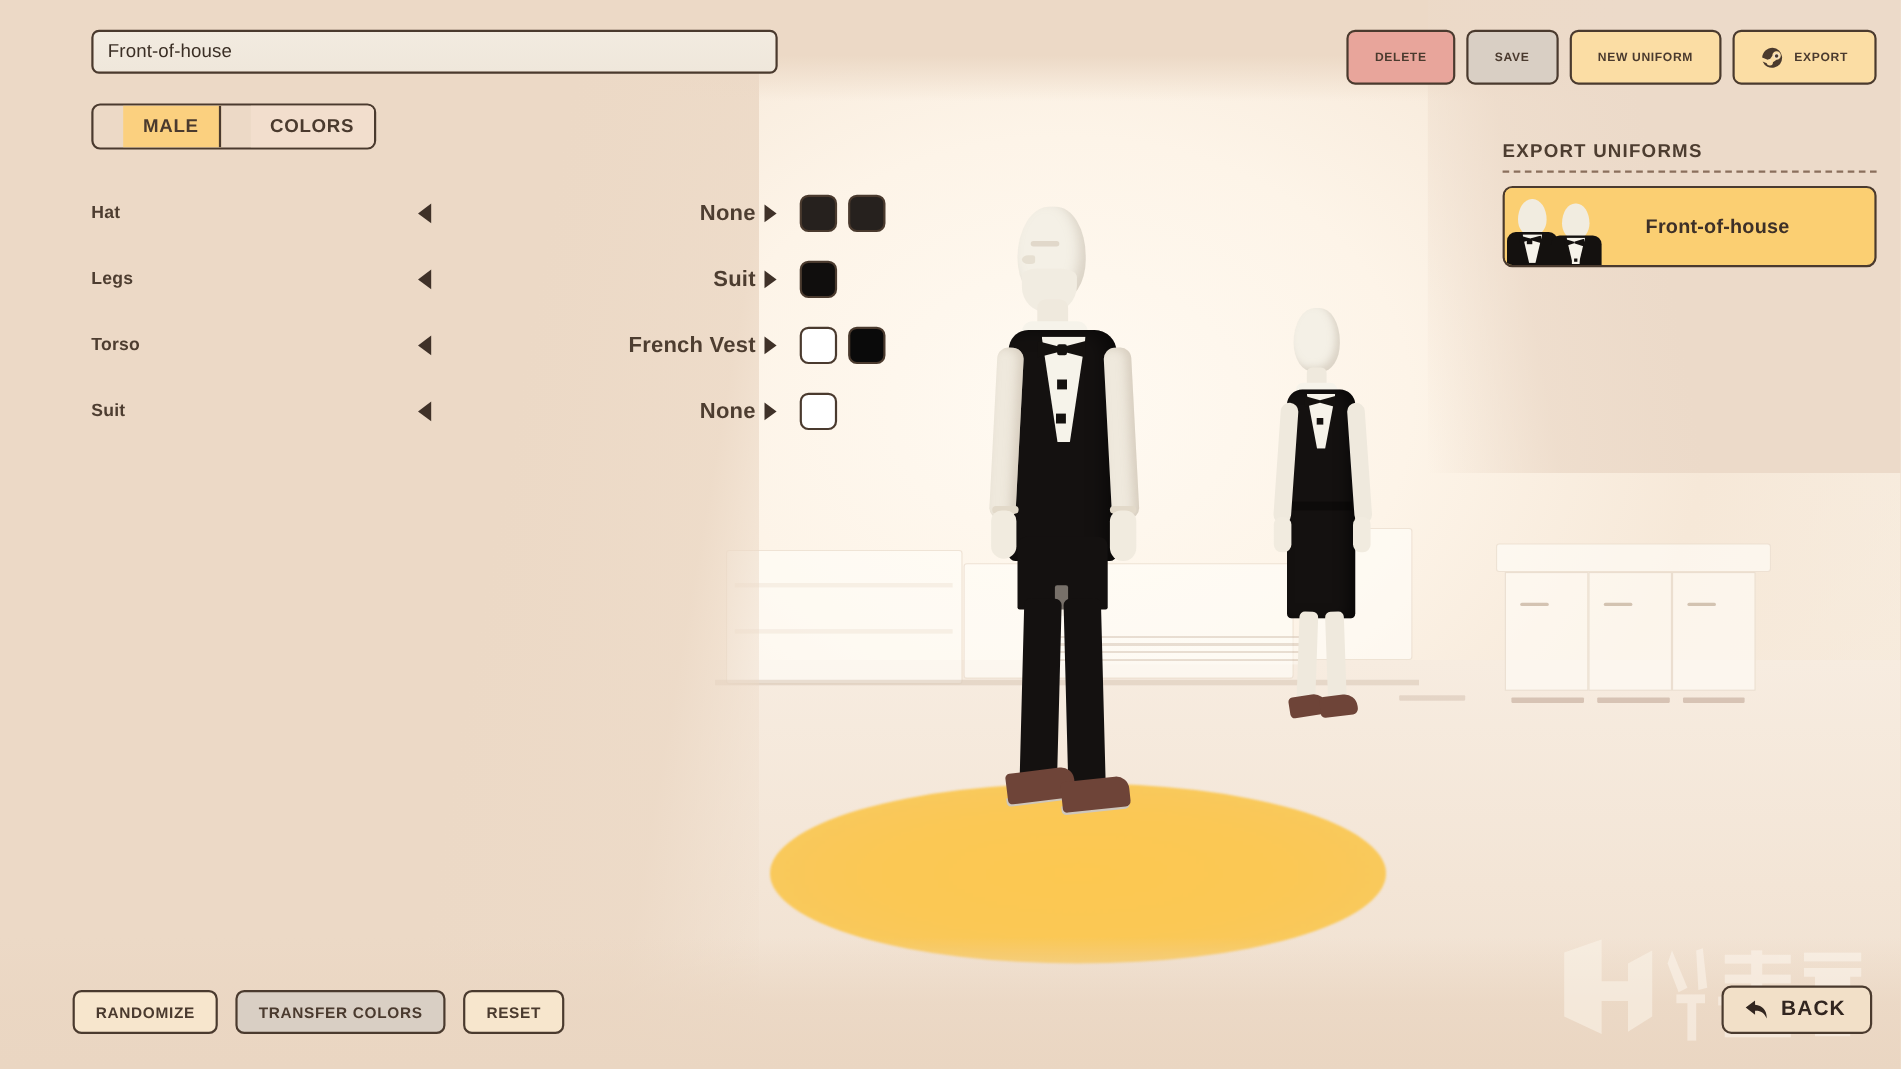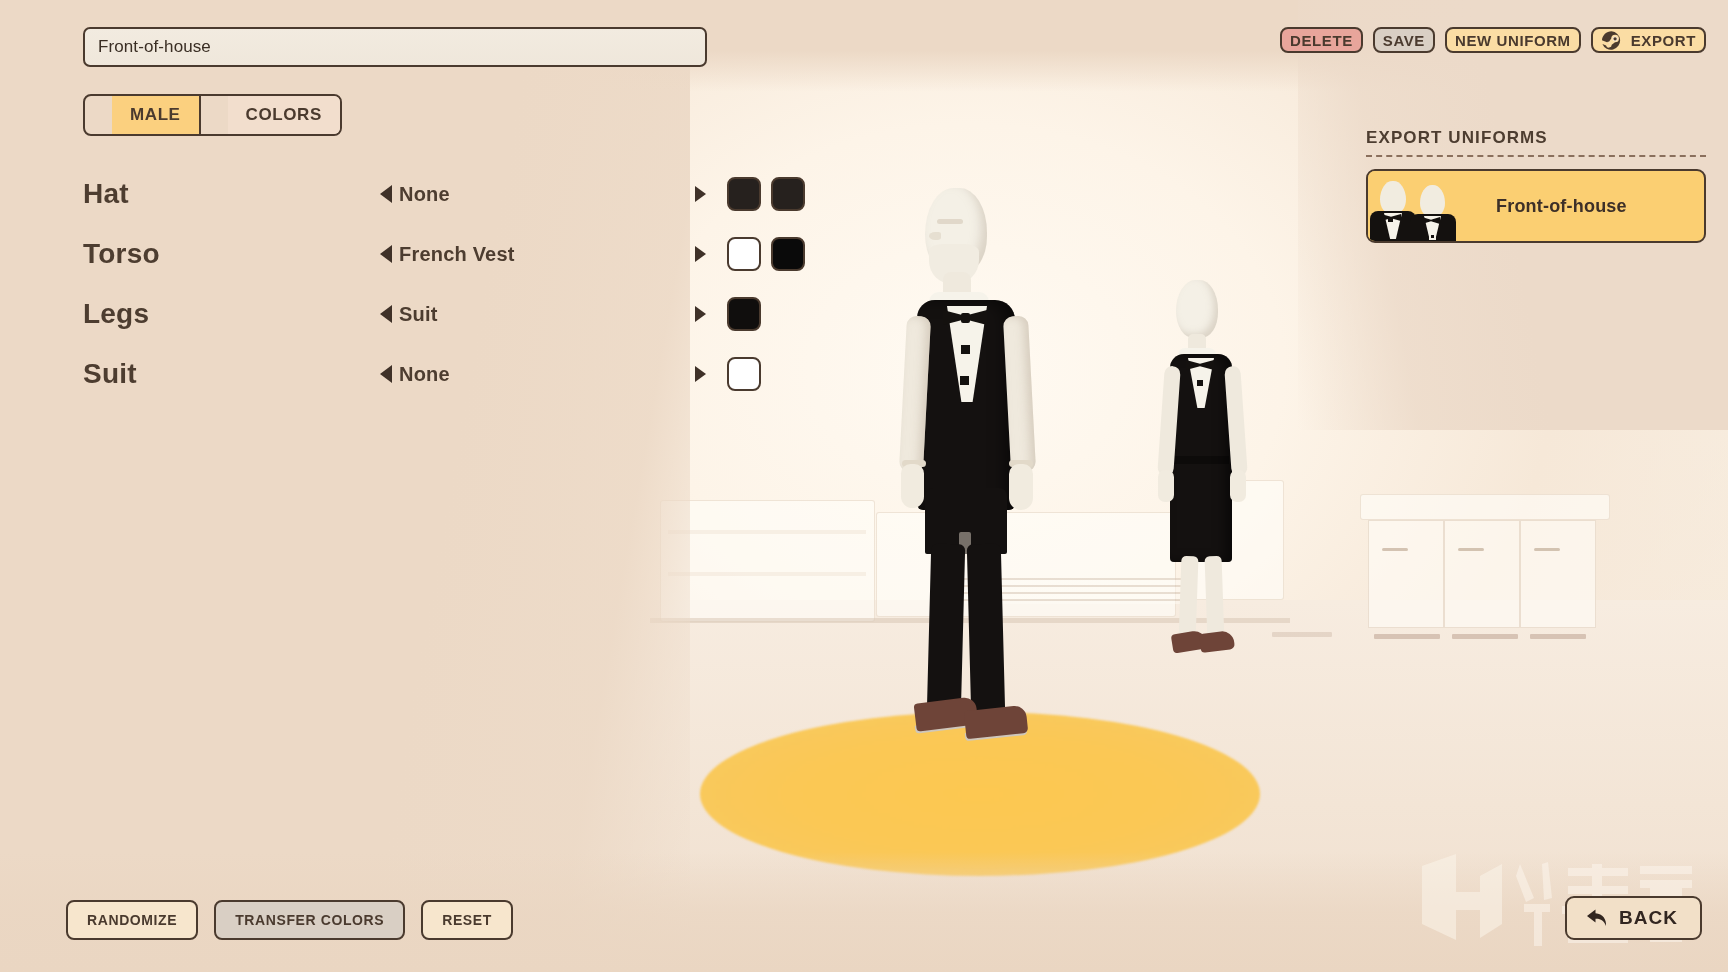--- a/index.html
+++ b/index.html
@@ -138,47 +138,47 @@
   .seg {
     height: 38px; padding: 0 18px; display: flex; align-items: center; justify-content: center;
     font-size: 17px; font-weight: bold; letter-spacing: .6px; color: #4a3a2e;
     background: #f2decd; border-right: 2px solid #4a3a2e; cursor: pointer; margin-left: 27px;
   }
   .seg:last-child { border-right: none; }
   .seg.active { background: #fbd07f; }
 
   .top-buttons { position: absolute; right: 22px; top: 27px; display: flex; gap: 10px; }
   .btn {
-    height: 26px; padding: 0 8px; display: flex; align-items: center; gap: 9px;
+    height: 50px; padding: 0 24px; display: flex; align-items: center; gap: 9px;
     border: 2px solid #4a3a2e; border-radius: 8px;
-    font-size: 15px; font-weight: bold; letter-spacing: .6px; color: #4a3a2e;
+    font-size: 11px; font-weight: bold; letter-spacing: .6px; color: #4a3a2e;
     background: #f5e6d2; cursor: pointer; white-space: nowrap;
   }
   .btn.danger { background: #e8a59b; }
   .btn.neutral { background: #d9cfc4; }
   .btn.accent { background: #fbdda4; }
   .btn.soft { background: #f7e6cd; }
 
   
   .attrs { position: absolute; left: 83px; top: 164px; width: 740px; }
   .attr-row {
     position: relative; height: 60px; display: flex; align-items: center;
   }
   .attr-label {
-    width: 290px; font-size: 28px; font-weight: bold; color: #4d3d30; letter-spacing: .2px;
+    width: 290px; font-size: 16px; font-weight: bold; color: #4d3d30; letter-spacing: .2px;
   }
   .arrow {
     width: 26px; height: 26px; display: flex; align-items: center; justify-content: center;
     cursor: pointer; flex: 0 0 26px;
   }
   .arrow .tri { width: 0; height: 0; }
   .arrow.left .tri { border-top: 9px solid transparent; border-bottom: 9px solid transparent; border-right: 12px solid #3f3128; }
   .arrow.right .tri { border-top: 8px solid transparent; border-bottom: 8px solid transparent; border-left: 11px solid #3f3128; }
   .attr-value {
-    flex: 1; text-align: left; font-size: 20px; font-weight: bold;
+    flex: 1; text-align: right; font-size: 20px; font-weight: bold;
     color: #4d3d30; letter-spacing: .2px;
   }
   .swatches { display: flex; gap: 10px; margin-left: 14px; width: 96px; }
   .swatch {
     width: 34px; height: 34px; border-radius: 8px; border: 2px solid #4a3a2e; cursor: pointer;
   }
 
   
   .bottom-buttons { position: absolute; left: 66px; bottom: 32px; display: flex; gap: 16px; }
   .bottom-buttons .btn { height: 40px; padding: 0 19px; font-size: 14px; }
@@ -359,45 +359,45 @@
       <div class="arrow right">
           <span class="tri"></span>
         </div>
       <div class="swatches">
         <div class="swatch" style="background:#26211e"></div>
         <div class="swatch" style="background:#26211e"></div>
       </div>
     </div>
 
     <div class="attr-row">
+      <div class="attr-label">Legs</div>
+      <div class="arrow left">
+          <span class="tri"></span>
+        </div>
+      <div class="attr-value">Suit</div>
+      <div class="arrow right">
+          <span class="tri"></span>
+        </div>
+      <div class="swatches">
+        <div class="swatch" style="background:#100e0d"></div>
+      </div>
+    </div>
+
+    <div class="attr-row">
       <div class="attr-label">Torso</div>
       <div class="arrow left">
           <span class="tri"></span>
         </div>
       <div class="attr-value">French Vest</div>
       <div class="arrow right">
           <span class="tri"></span>
         </div>
       <div class="swatches">
         <div class="swatch" style="background:#ffffff"></div>
         <div class="swatch" style="background:#0a0a0a"></div>
-      </div>
-    </div>
-
-    <div class="attr-row">
-      <div class="attr-label">Legs</div>
-      <div class="arrow left">
-          <span class="tri"></span>
-        </div>
-      <div class="attr-value">Suit</div>
-      <div class="arrow right">
-          <span class="tri"></span>
-        </div>
-      <div class="swatches">
-        <div class="swatch" style="background:#100e0d"></div>
       </div>
     </div>
 
     <div class="attr-row">
       <div class="attr-label">Suit</div>
       <div class="arrow left">
           <span class="tri"></span>
         </div>
       <div class="attr-value">None</div>
       <div class="arrow right">

